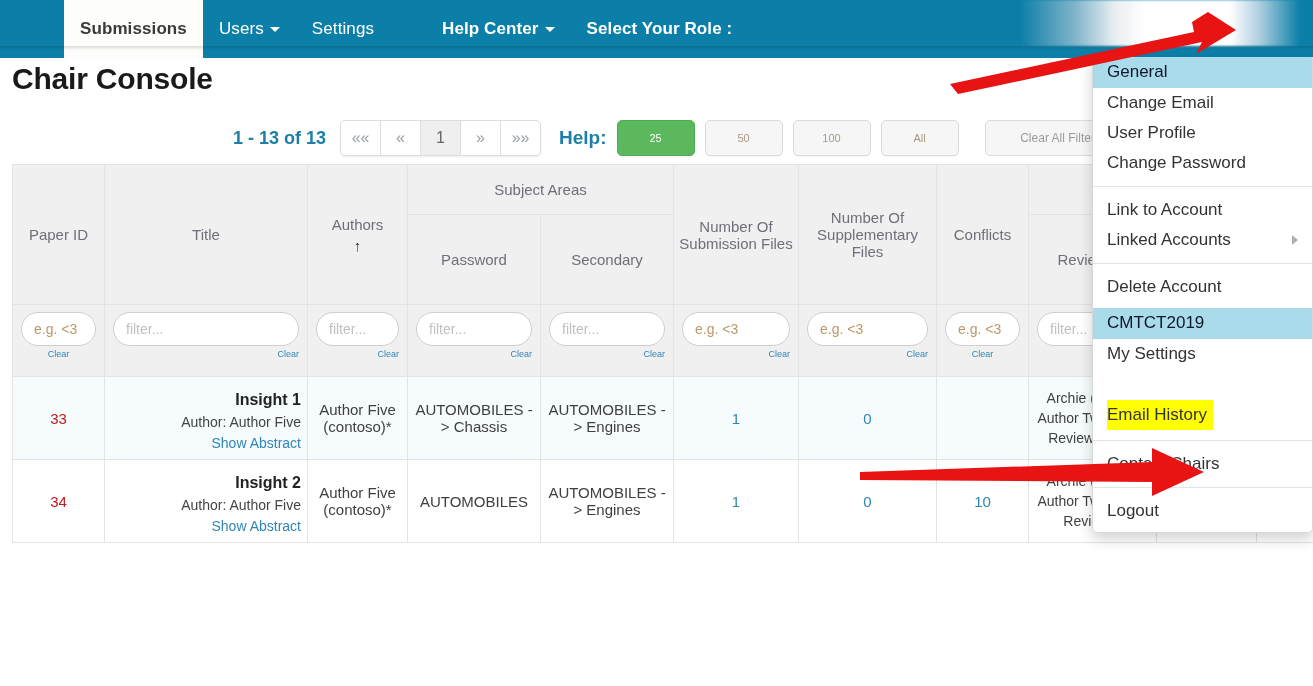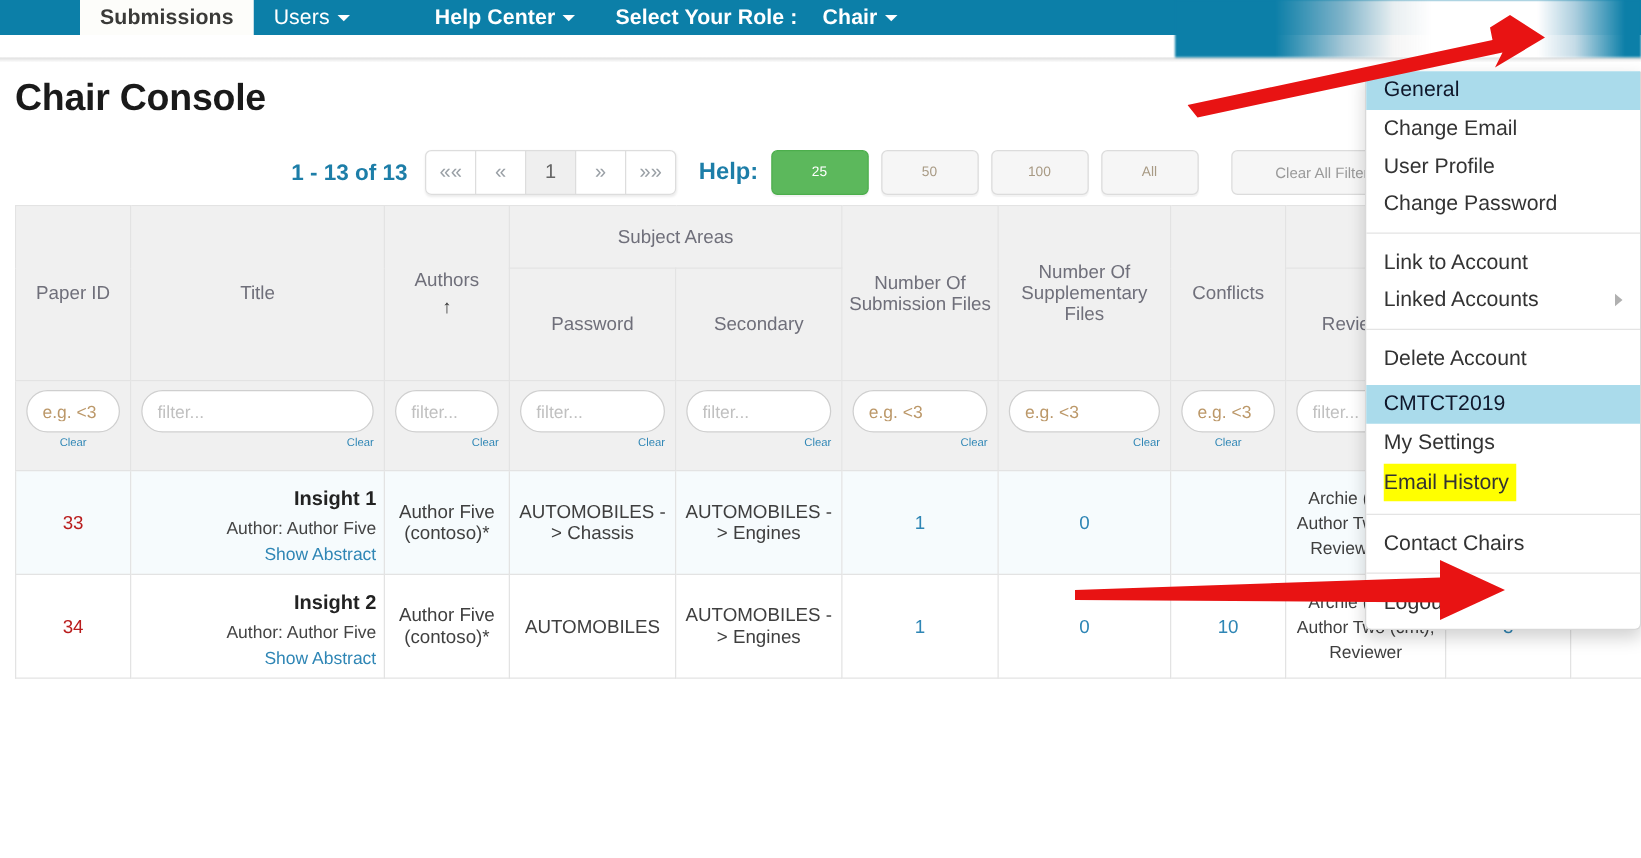--- a/index.html
+++ b/index.html
@@ -8,21 +8,21 @@
     overflow: hidden;
     background: #ffffff;
     font-family: "Liberation Sans", sans-serif;
     color: #333;
   }
   #app { position: relative; width: 1313px; height: 686px; overflow: hidden; }
 
   
   .navbar {
     position: absolute; top: 0; left: 0;
-    width: 1313px; height: 28px;
+    width: 1313px; height: 58px;
     background: #0c7fa8;
     display: flex; align-items: stretch;
   }
   .nav-gap { width: 64px; flex: 0 0 64px; }
   .nav-item {
     display: flex; align-items: center;
     padding: 0 16px;
     color: #ffffff;
     font-size: 17px;
     white-space: nowrap;
@@ -242,20 +242,21 @@
     cursor: pointer;
     white-space: nowrap;
     position: relative;
   }
   .dd-item.highlight {
     background: #ffff00;
     display: inline-block;
     margin-left: 14px;
     padding-left: 0;
     padding-right: 6px;
+    margin-top: 29px;
   }
   .dd-sep {
     height: 1px; background: #e4e4e4;
     margin: 8px 0;
   }
   .dd-sub-caret {
     position: absolute; right: 14px; top: 50%;
     transform: translateY(-50%);
     width: 0; height: 0;
     border-top: 5px solid transparent;
@@ -277,36 +278,35 @@
 
     <div class="nav-item active">
       <span>Submissions</span>
     </div>
 
     <div class="nav-item">
       <span>Users</span>
       <span class="caret"></span>
     </div>
 
+    <div class="nav-item">
+      <span>Settings</span>
+    </div>
 
     <div class="nav-spacer-sm"></div>
 
     <div class="nav-item bold">
       <span>Help Center</span>
       <span class="caret"></span>
     </div>
 
     <div class="nav-item bold nav-role-label">
       <span>Select Your Role :</span>
     </div>
 
-    <div class="nav-item bold">
-      <span>Chair</span>
-      <span class="caret"></span>
-    </div>
 
     <div class="nav-user-blur"></div>
   </div>
   <div class="navbar-shadow"></div>
 
   <div class="page-title">Chair Console</div>
 
   <div class="toolbar">
     <div class="toolbar-count">1 - 13 of 13</div>
 

